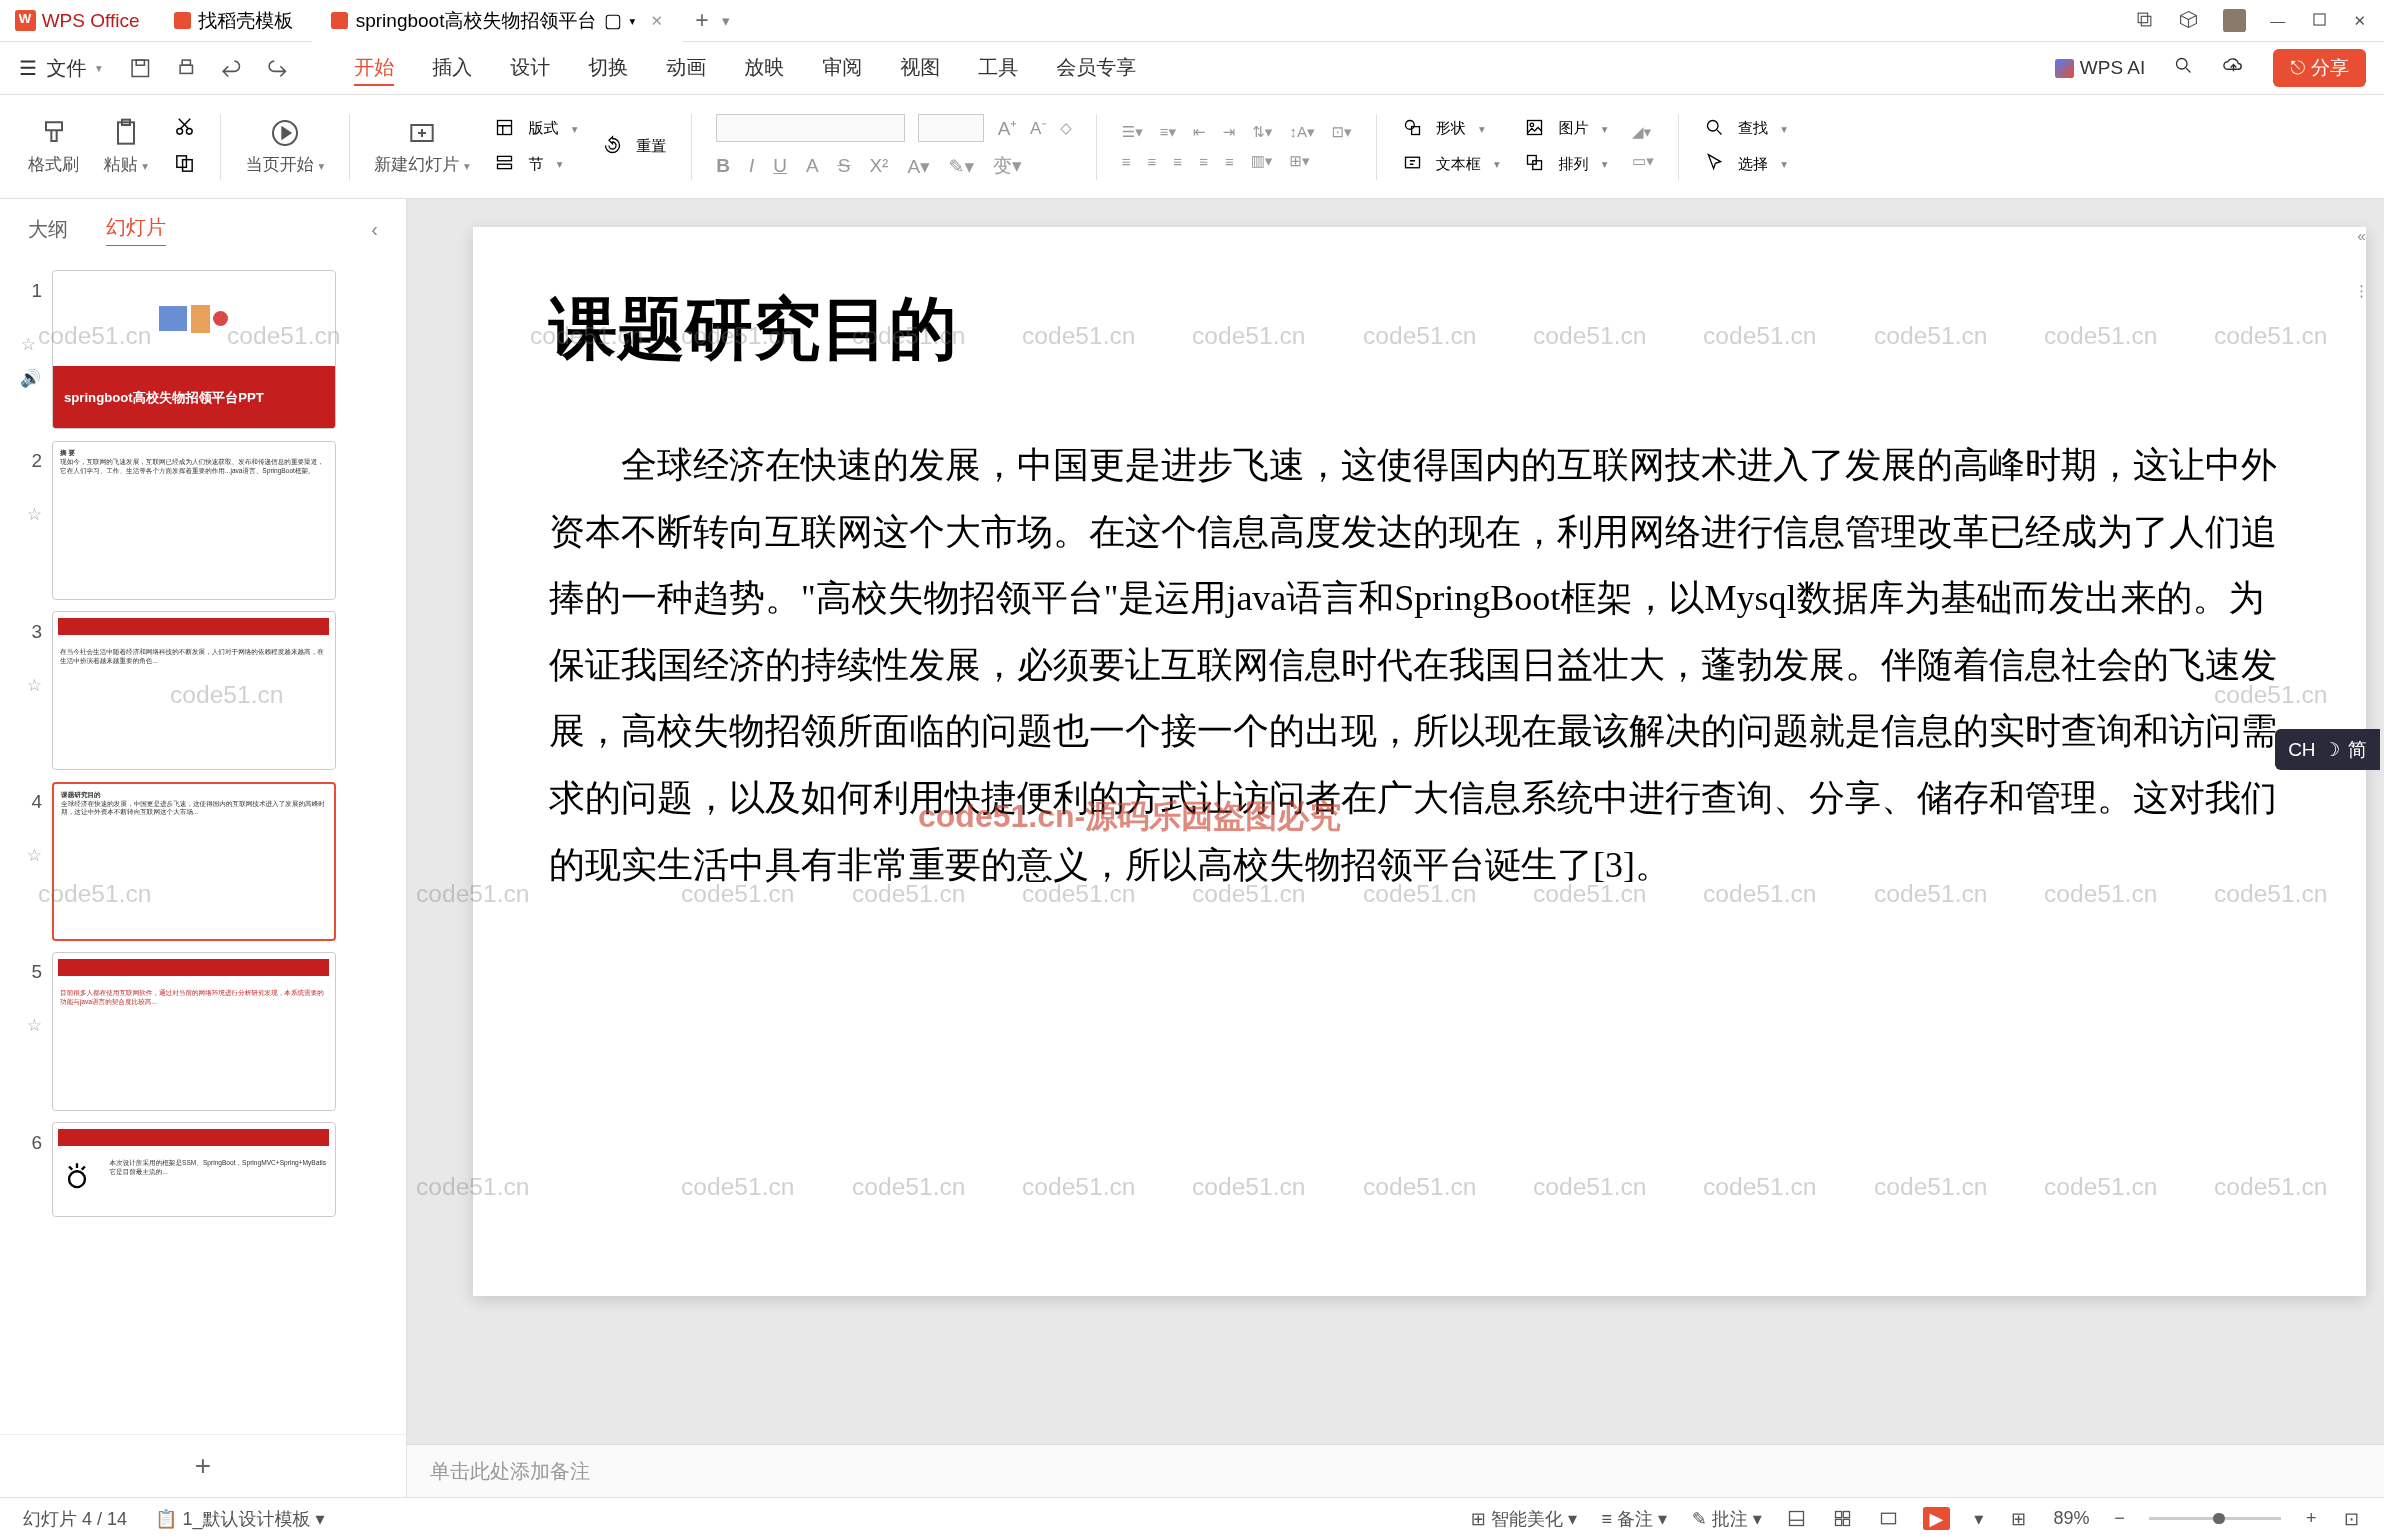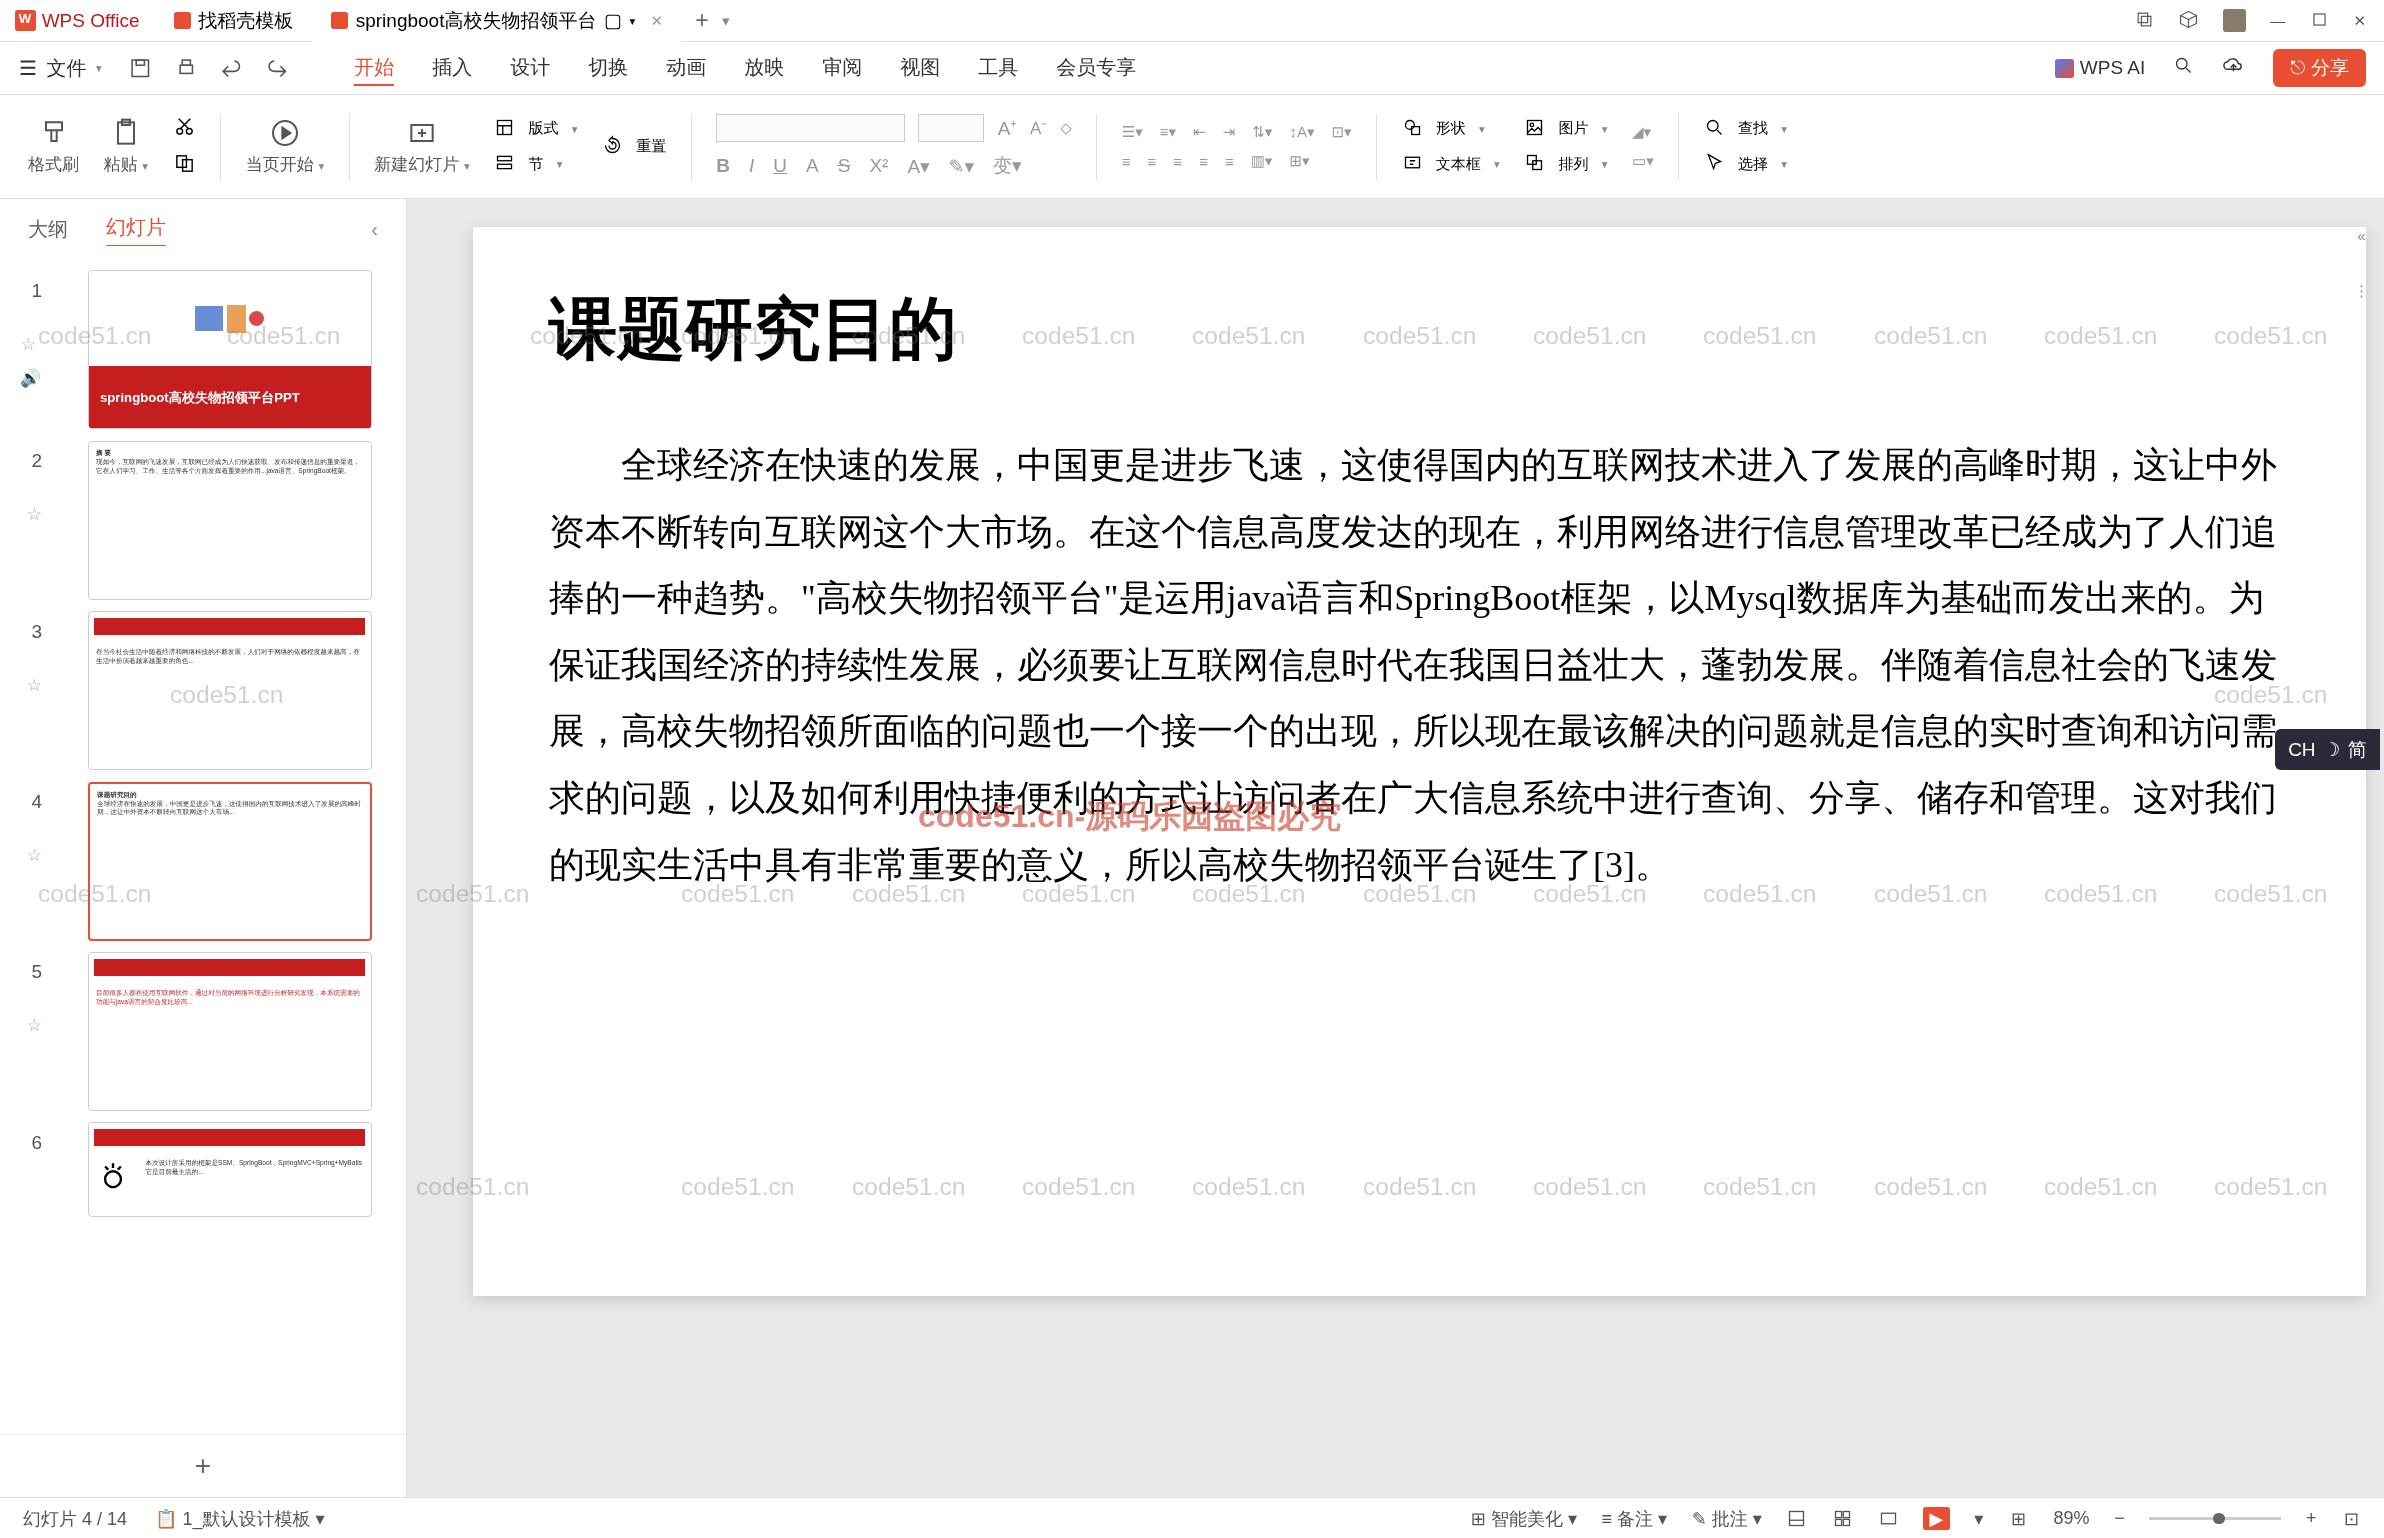--- a/index.html
+++ b/index.html
@@ -37,21 +37,21 @@
 .dd{font-size:11.4px;color:#888;}
 .main-area{display:flex;height:calc(100% - 42px - 53px - 104px - 42px);}
 .side-panel{width:407px;background:#fff;border-right:0.9px solid #e0e0e0;display:flex;flex-direction:column;}
 .panel-tabs{display:flex;padding:15px 28px 9.5px;gap:38px;font-size:20px;color:#666;align-items:center;}
 .panel-tab.active{color:#e84e31;border-bottom:1.9px solid #e84e31;padding-bottom:3.8px;}
 .collapse-icon{margin-left:auto;color:#888;}
 .thumbs{flex:1;overflow-y:auto;padding:9.5px 0;}
 .thumb-row{display:flex;align-items:flex-start;padding:5.7px 19px;gap:9.5px;}
 .thumb-num{width:23px;font-size:19px;color:#555;text-align:right;padding-top:9.5px;}
 .thumb-icons{display:flex;flex-direction:column;gap:13.2px;color:#aaa;font-size:17px;margin-top:32px;}
-.thumb{width:284px;height:159px;background:#fff;border:0.9px solid #ccc;border-radius:3.8px;overflow:hidden;position:relative;font-size:7.6px;margin-left:36px;}
+.thumb{width:284px;height:159px;background:#fff;border:0.9px solid #ccc;border-radius:3.8px;overflow:hidden;position:relative;font-size:7.6px;}
 .thumb.active{border:2.8px solid #e84e31;}
 .thumb-title{background:#c41e1e;color:#fff;padding:23px 11.4px;font-size:13.2px;font-weight:bold;}
 .thumb-text{padding:7.6px;font-size:6.6px;line-height:1.3;color:#333;}
 .thumb-header-red{background:#c41e1e;height:17px;margin:5.7px;}
 .add-slide{text-align:center;padding:15px;font-size:28px;color:#666;border-top:0.9px solid #eee;}
 .canvas-area{flex:1;background:#e8e8e8;position:relative;overflow:hidden;}
 .slide-canvas{position:absolute;left:66px;top:28px;width:1893px;height:1069px;background:#fff;box-shadow:0 3.8px 15px rgba(0,0,0,.15);padding:57px 76px;}
 .slide-title{font-size:68px;font-weight:bold;font-family:"SimSun",serif;color:#000;margin-bottom:57px;}
 .slide-body{font-size:36px;line-height:1.85;font-family:"SimSun",serif;color:#000;text-indent:2em;}
 .notes-bar{position:absolute;bottom:0;left:0;right:0;height:53px;background:#fafafa;border-top:0.9px solid #ddd;padding:13.2px 23px;color:#999;font-size:20px;}
@@ -435,20 +435,23 @@
   </div>
 
   <div class="canvas-area">
     <div class="slide-canvas">
       <div class="slide-title">课题研究目的</div>
       <div class="slide-body">全球经济在快速的发展，中国更是进步飞速，这使得国内的互联网技术进入了发展的高峰时期，这让中外资本不断转向互联网这个大市场。在这个信息高度发达的现在，利用网络进行信息管理改革已经成为了人们追捧的一种趋势。"高校失物招领平台"是运用java语言和SpringBoot框架，以Mysql数据库为基础而发出来的。为保证我国经济的持续性发展，必须要让互联网信息时代在我国日益壮大，蓬勃发展。伴随着信息社会的飞速发展，高校失物招领所面临的问题也一个接一个的出现，所以现在最该解决的问题就是信息的实时查询和访问需求的问题，以及如何利用快捷便利的方式让访问者在广大信息系统中进行查询、分享、储存和管理。这对我们的现实生活中具有非常重要的意义，所以高校失物招领平台诞生了[3]。</div>
     </div>
     <div class="right-rail">
       <span style="color:#888;">«</span>
       <span style="color:#888;">⋮</span>
+    </div>
+    <div class="notes-bar">
+      <span>单击此处添加备注</span>
     </div>
   </div>
 </div>
 
 <div class="statusbar">
   <span>幻灯片 4 / 14</span>
   <span><span>📋</span> <span>1_默认设计模板</span> ▾</span>
   <div class="sb-right">
     <span>⊞ <span>智能美化</span> ▾</span>
     <span>≡ <span>备注</span> ▾</span>

